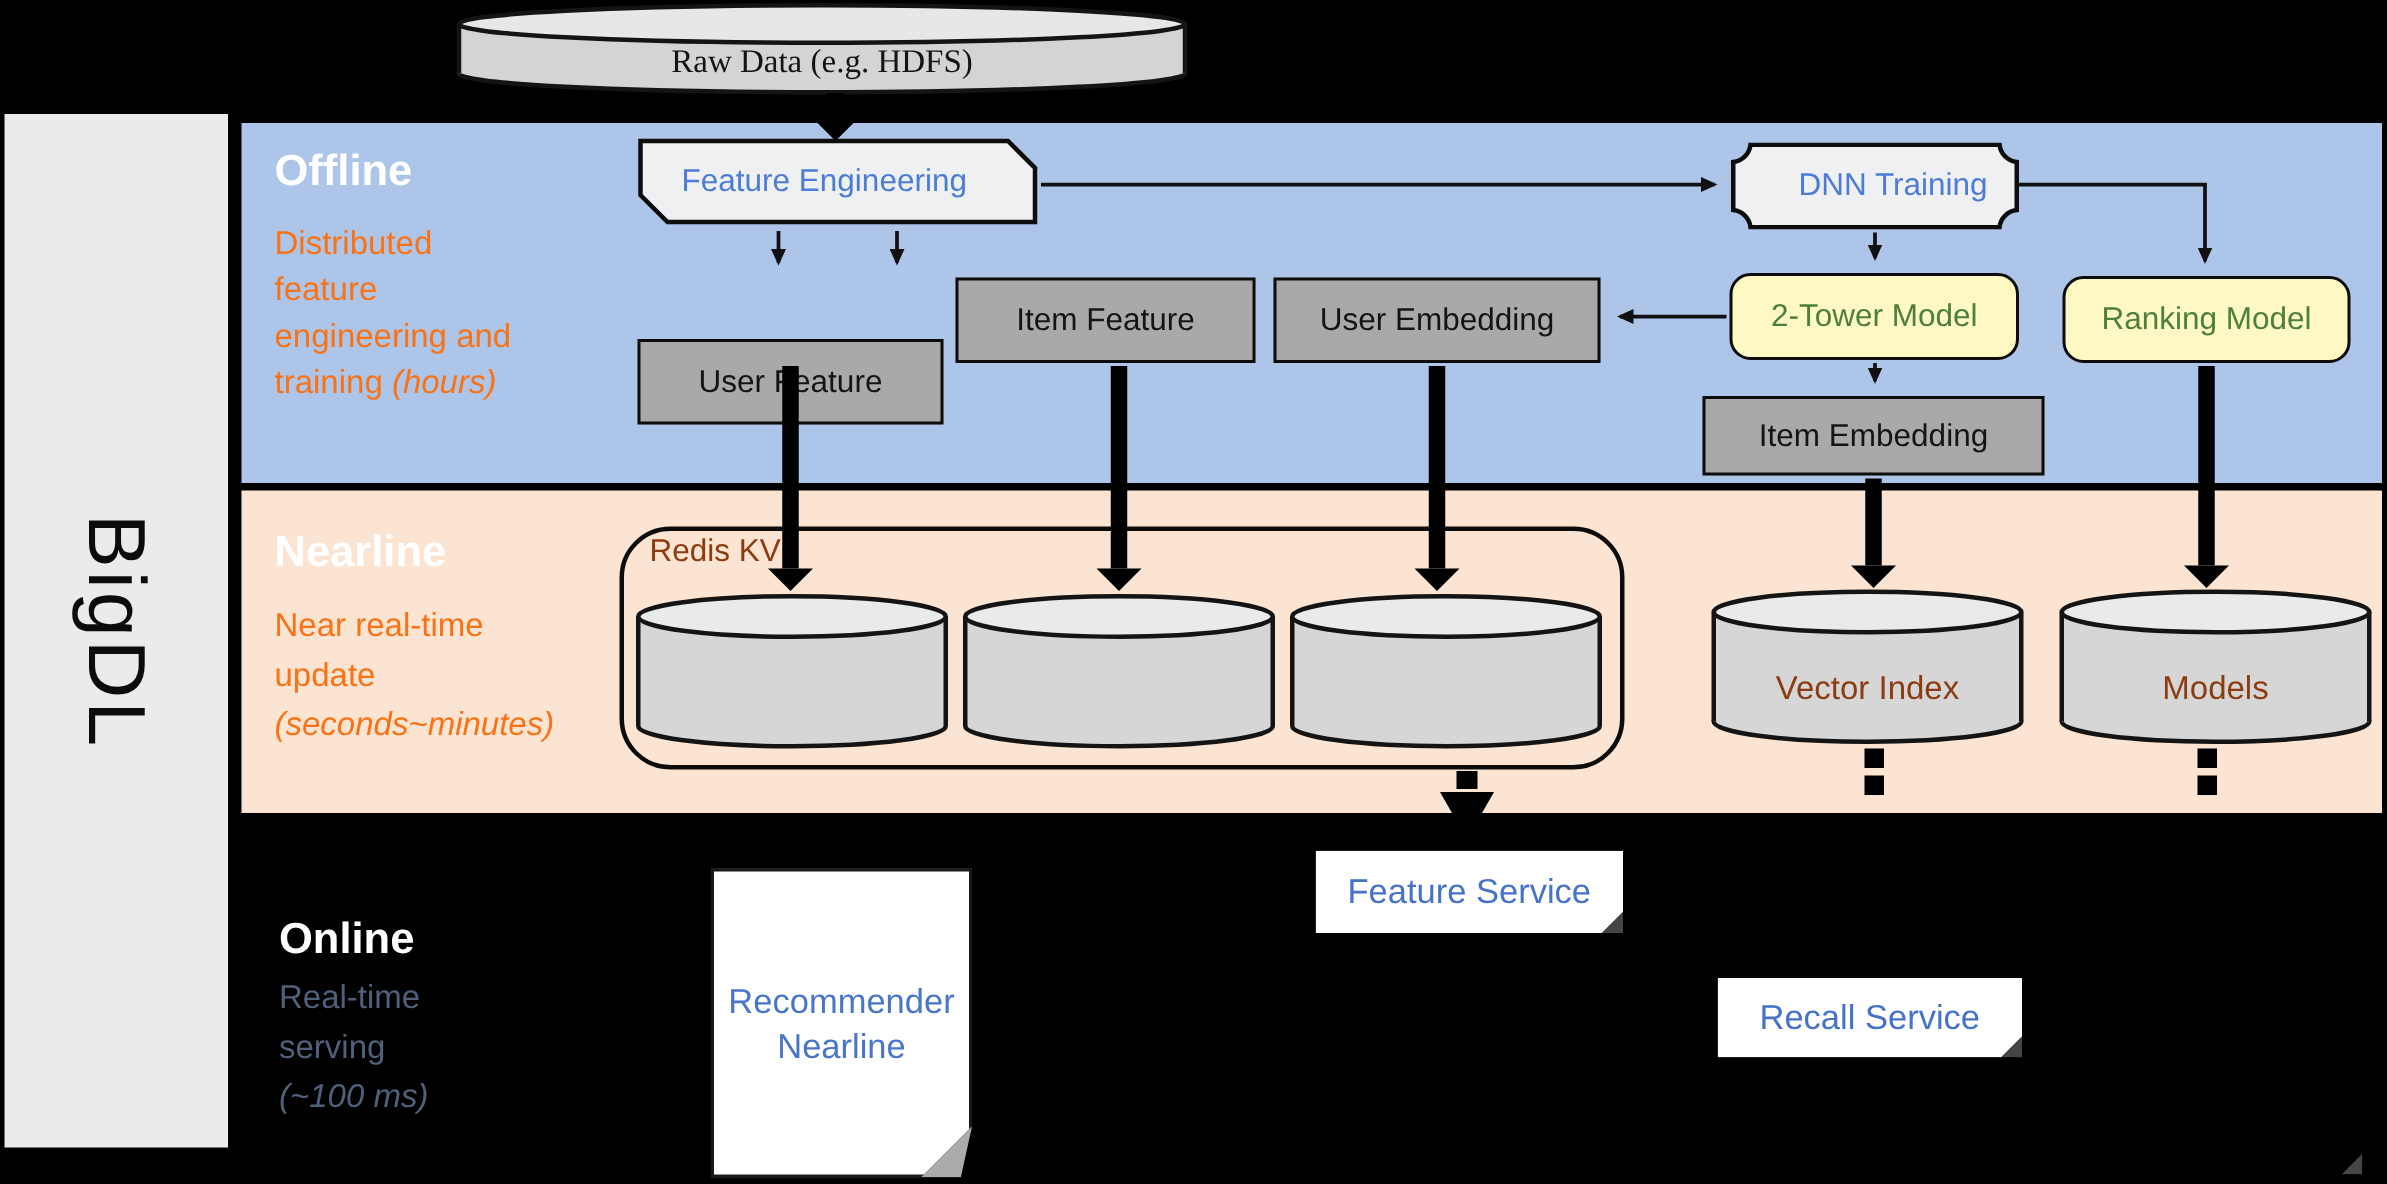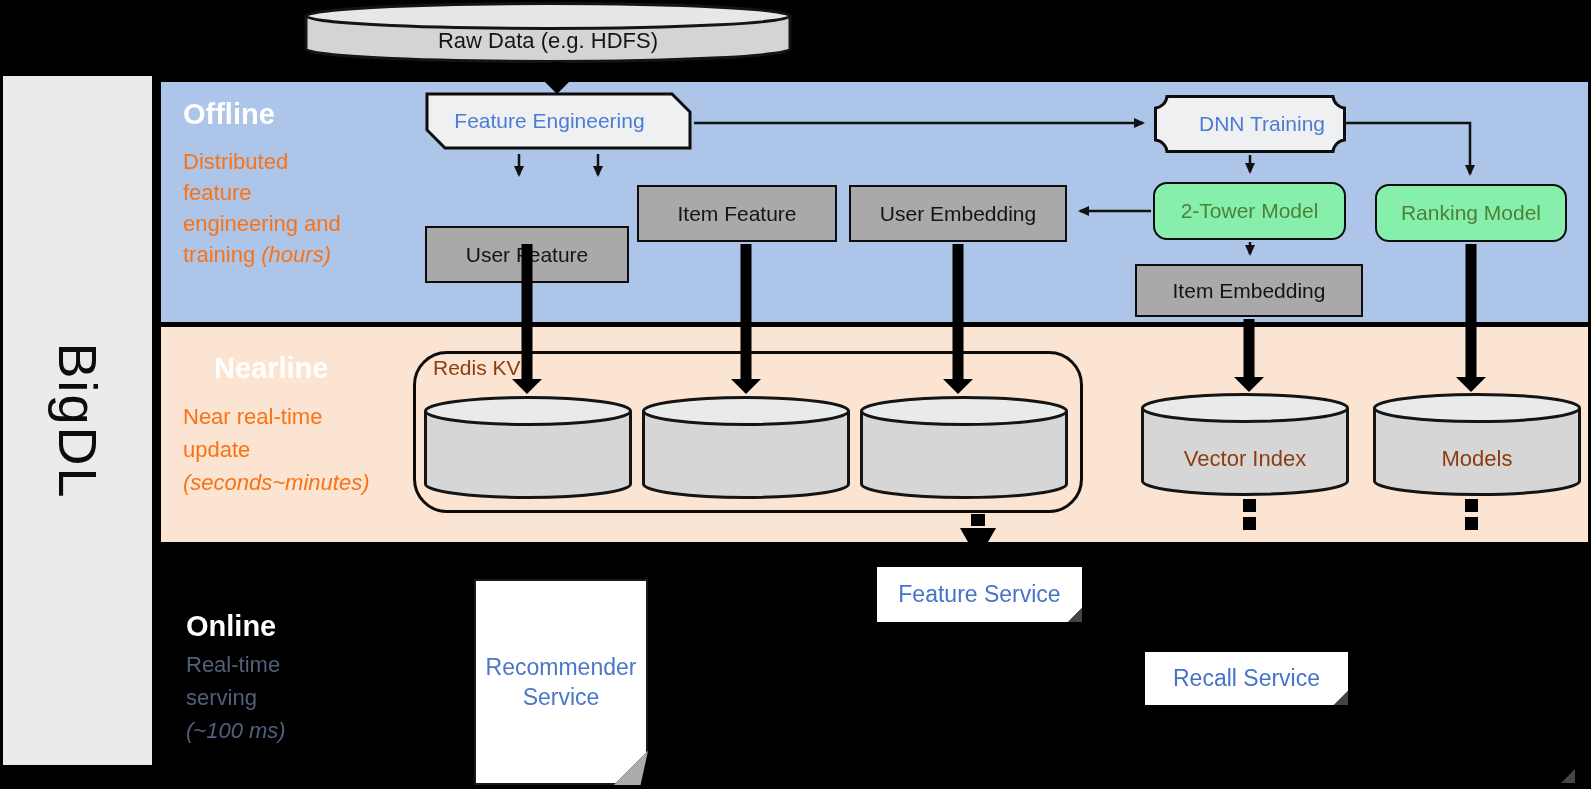--- a/index.html
+++ b/index.html
@@ -14,21 +14,21 @@
   .sidebar .vtext{transform:rotate(90deg);font-size:54px;color:#0c0c0c;letter-spacing:2px;white-space:nowrap;}
   .band-offline{left:161px;top:82px;width:1427px;height:240px;background:#adc5e8;}
   .band-nearline{left:161px;top:327px;width:1427px;height:215px;background:#fbe4d1;}
   .lane-title{font-size:29px;font-weight:600;color:#ffffff;white-space:nowrap;}
   .lane-desc{font-size:22px;color:#f97316;line-height:31px;white-space:nowrap;}
   .lane-desc.onblack{color:#51607a;line-height:33px;}
   .it{font-style:italic;}
   
   .node{display:flex;align-items:center;justify-content:center;text-align:center;}
   .gray-box{background:#a9a9a9;border:2.5px solid #0d0d0d;color:#141414;font-size:21px;}
-  .round-box{background:#86efac;border:2.5px solid #0d0d0d;border-radius:14px;color:#4f8038;font-size:21px;}
+  .round-box{background:#fef9c3;border:2.5px solid #0d0d0d;border-radius:14px;color:#4f8038;font-size:21px;}
   .shape-label{position:absolute;left:0;top:0;width:100%;height:100%;
     display:flex;align-items:center;justify-content:center;font-size:21px;}
   .blue-node{color:#4d7cd6;}
   
   .cyl-label{position:absolute;left:0;top:14px;width:100%;height:100%;
     display:flex;align-items:center;justify-content:center;
     color:#8c3c10;font-size:22px;}
   .redis-frame{left:413px;top:351px;width:670px;height:162px;border:3px solid #0c0c0c;border-radius:34px;}
   .redis-label{left:433px;top:356px;color:#8c3c10;font-size:21px;}
   
@@ -57,21 +57,21 @@
   </div>
 
   <div class="abs lane-title" style="left:183px;top:98px;">Offline</div>
   <div class="abs lane-desc" style="left:183px;top:146px;">
     <div>Distributed</div>
     <div>feature</div>
     <div>engineering and</div>
     <div><span>training </span><span class="it">(hours)</span></div>
   </div>
 
-  <div class="abs lane-title" style="left:183px;top:352px;margin-left:31px;">Nearline</div>
+  <div class="abs lane-title" style="left:183px;top:352px;">Nearline</div>
   <div class="abs lane-desc" style="left:183px;top:400px;line-height:33px;">
     <div>Near real-time</div>
     <div>update</div>
     <div class="it">(seconds~minutes)</div>
   </div>
 
   <div class="abs lane-title" style="left:186px;top:610px;font-weight:700;">Online</div>
   <div class="abs lane-desc onblack" style="left:186px;top:648px;">
     <div>Real-time</div>
     <div>serving</div>
@@ -79,21 +79,21 @@
   </div>
 
   <div class="abs" style="left:303px;top:2px;width:490px;height:62px;">
     <svg width="490" height="62" viewBox="0 0 490 62">
       <ellipse cx="245" cy="47" rx="242" ry="12.5" fill="#d4d4d4" stroke="#141414" stroke-width="3"></ellipse>
       <rect x="3" y="14" width="484" height="33" fill="#d4d4d4"></rect>
       <line x1="3" y1="14" x2="3" y2="47" stroke="#141414" stroke-width="3"></line>
       <line x1="487" y1="14" x2="487" y2="47" stroke="#141414" stroke-width="3"></line>
       <ellipse cx="245" cy="14" rx="242" ry="12.5" fill="#e7e7e7" stroke="#141414" stroke-width="3"></ellipse>
     </svg>
-    <div class="shape-label" style="padding-top:8px;color:#141414;font-size:22px;">Raw Data (e.g. HDFS)</div>
+    <div class="shape-label" style="padding-top:8px;color:#141414;font-size:22px;font-family:Liberation Serif, serif;">Raw Data (e.g. HDFS)</div>
   </div>
 
   <div class="abs" style="left:425px;top:92px;width:249px;height:58px;">
     <svg width="267" height="58" viewBox="0 0 267 58">
       <path d="M2 2 H247 L265 20 V56 H20 L2 38 Z" fill="#eef0f1" stroke="#0d0d0d" stroke-width="3"></path>
     </svg>
     <div class="shape-label blue-node">Feature Engineering</div>
   </div>
 
   <div class="abs node gray-box" style="left:425px;top:185px;width:204px;height:57px;margin-top:41px;">
@@ -169,21 +169,21 @@
       <ellipse cx="105" cy="89" rx="102.5" ry="13.5" fill="#d6d6d6" stroke="#141414" stroke-width="3"></ellipse>
       <rect x="2.5" y="16" width="205" height="73" fill="#d6d6d6"></rect>
       <line x1="2.5" y1="16" x2="2.5" y2="89" stroke="#141414" stroke-width="3"></line>
       <line x1="207.5" y1="16" x2="207.5" y2="89" stroke="#141414" stroke-width="3"></line>
       <ellipse cx="105" cy="16" rx="102.5" ry="13.5" fill="#e9eaea" stroke="#141414" stroke-width="3"></ellipse>
     </svg>
     <div class="cyl-label">Models</div>
   </div>
 
   <div class="abs doc" style="left:474px;top:579px;width:174px;height:206px;">
-    <span>Recommender Service</span>
+    <span>Recommender Nearline</span>
   </div>
   <div class="abs doc-flap" style="left:614px;top:751px;"></div>
 
   <div class="abs node svc" style="left:877px;top:567px;width:205px;height:55px;">
     <span>Feature Service</span>
   </div>
   <div class="abs svc-flap" style="left:1068px;top:608px;"></div>
 
   <div class="abs node svc" style="left:1145px;top:652px;width:203px;height:53px;">
     <span>Recall Service</span>

